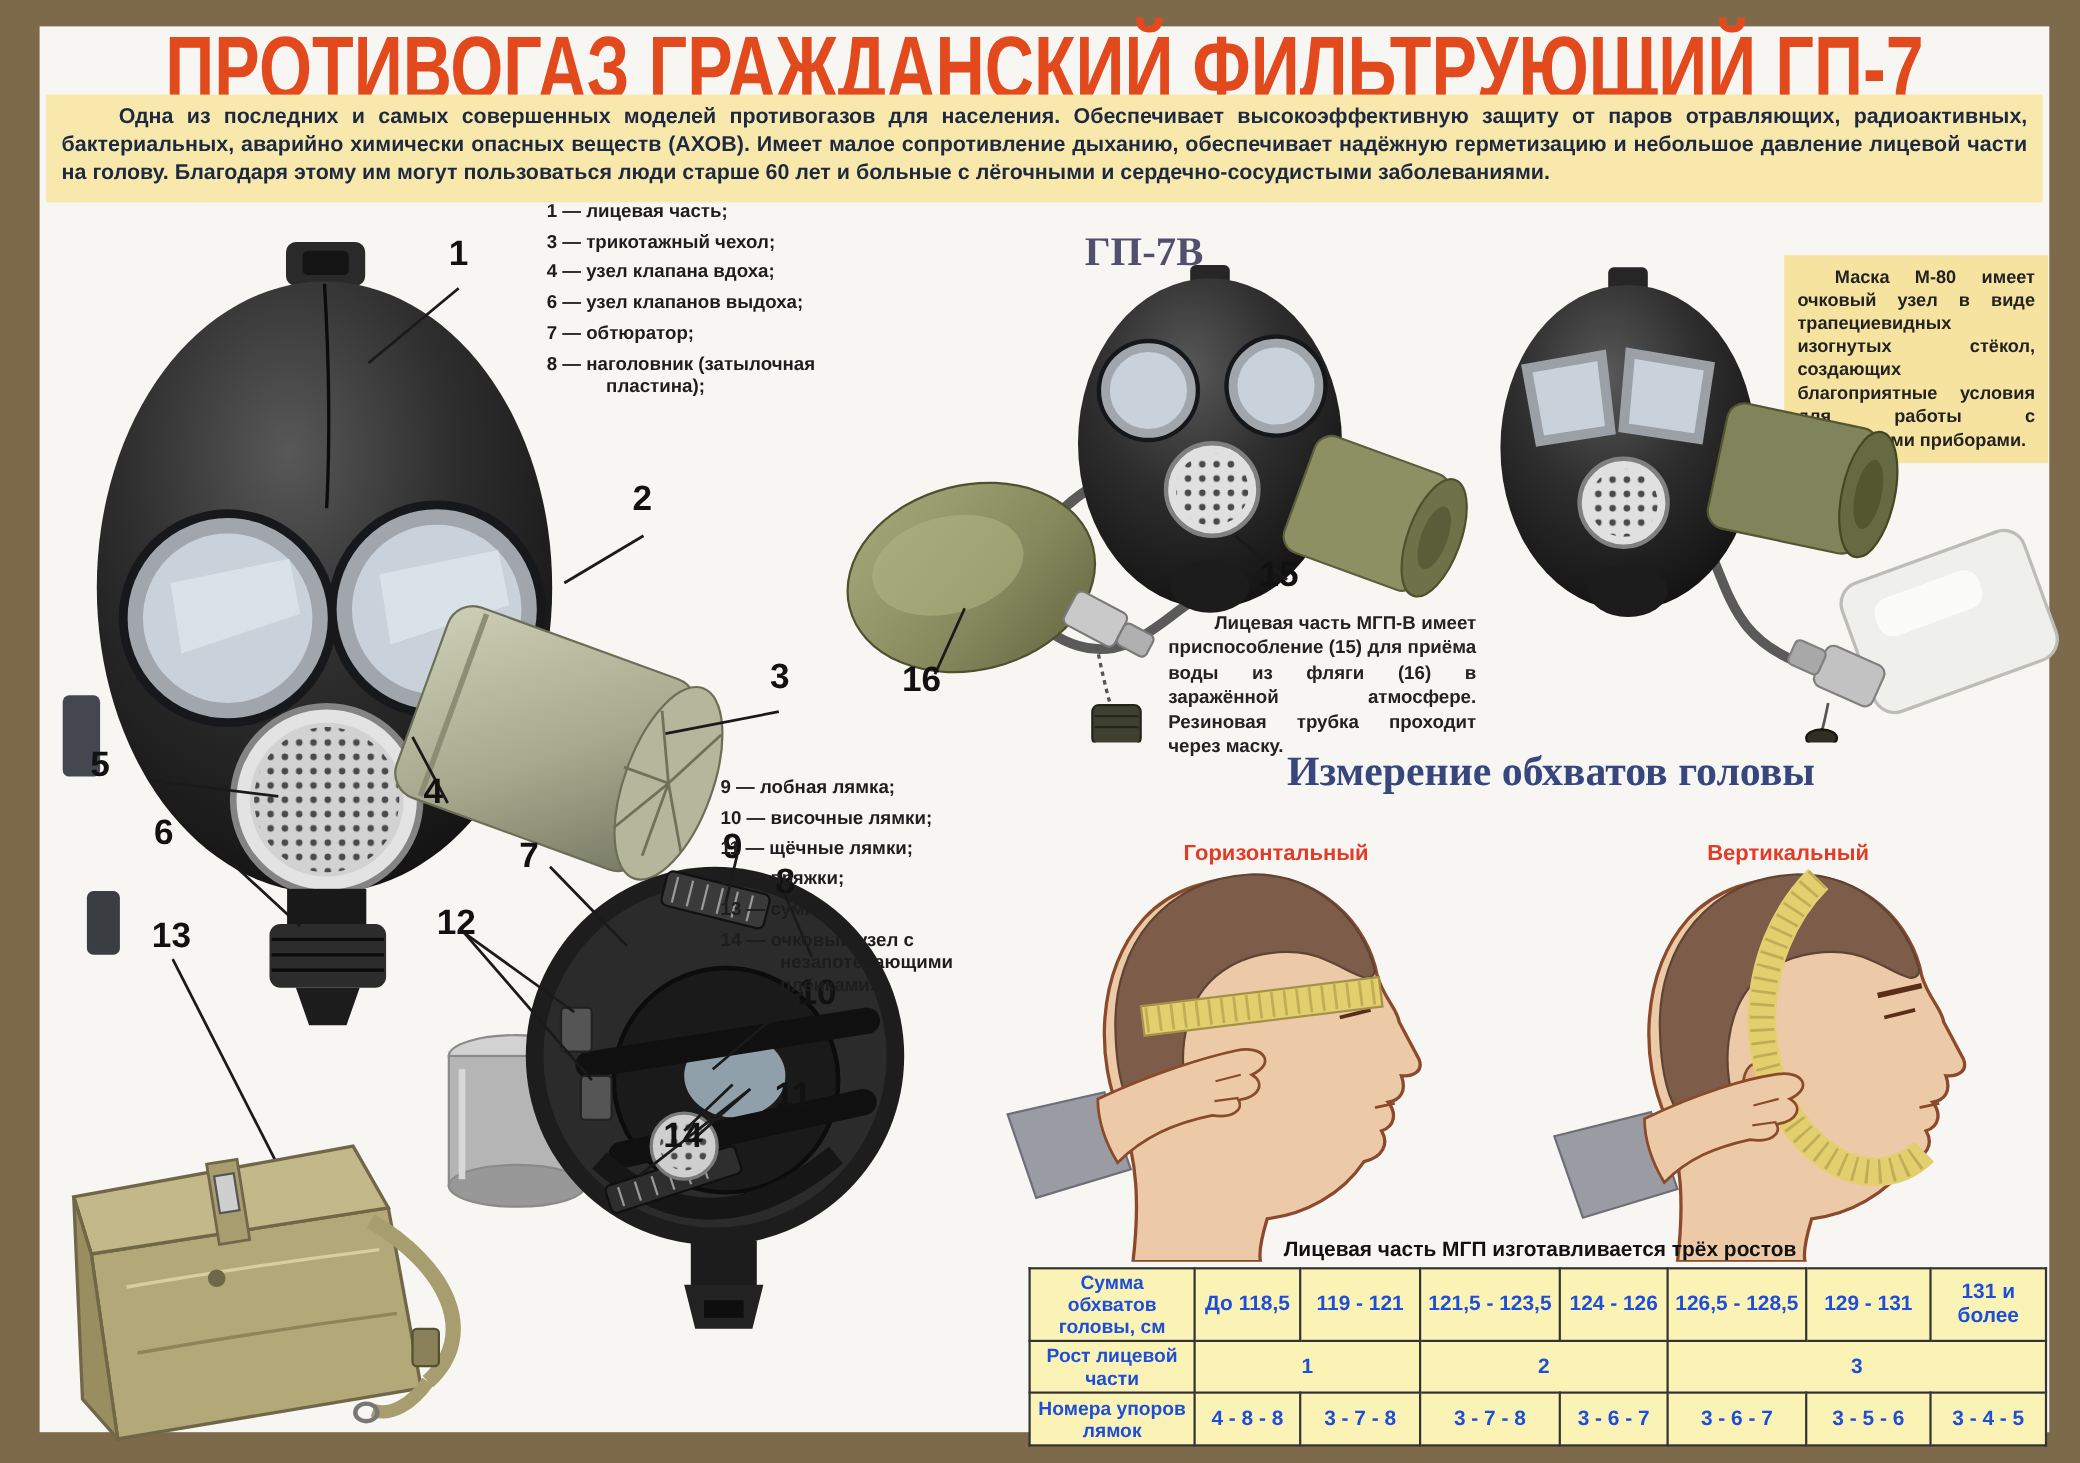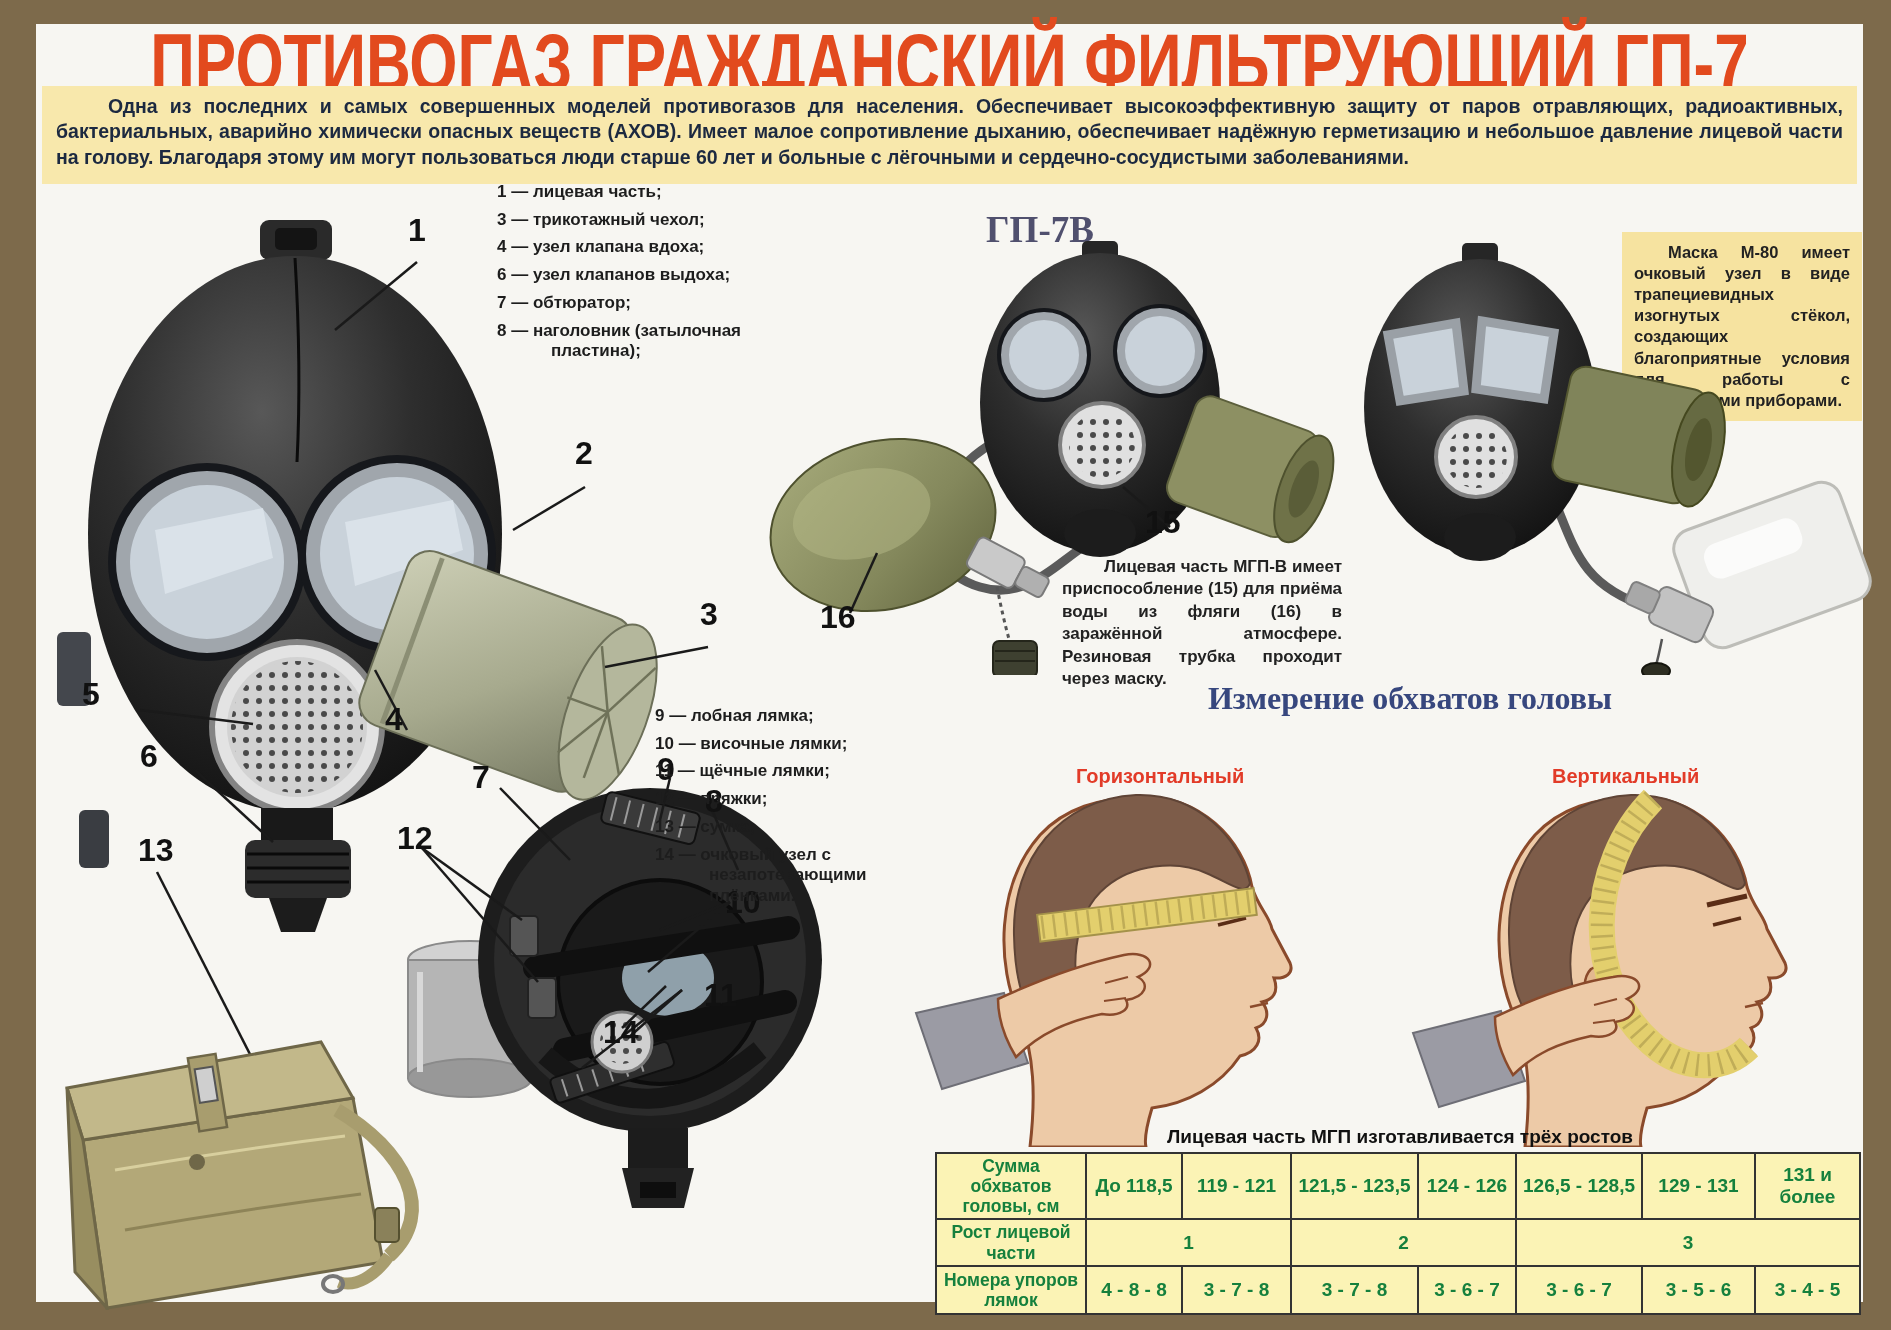--- a/index.html
+++ b/index.html
@@ -18,29 +18,29 @@
   #legend18{left:461px;top:158px;width:292px;}
   #legend914{left:619px;top:682px;width:265px;}
   .variant{font-family:"Liberation Serif",serif;font-weight:700;font-size:37px;color:#50506e;text-align:center;}
   #gp7v-label{left:864px;top:142px;width:280px;margin-top:42px;}
   #gp7vm-label{left:1404px;top:156px;width:300px;}
   #m80{left:1586px;top:208px;width:216px;background:#f6e3a0;padding:10px 12px;
        font-size:16.5px;font-weight:700;color:#222;text-align:justify;text-indent:34px;line-height:1.28;}
   #mgpv{left:1026px;top:532px;width:280px;font-size:17px;font-weight:700;color:#222;
         text-align:justify;text-indent:42px;line-height:1.32;}
   #meas-title{left:1064px;top:656px;width:620px;text-align:center;
-        font-family:"Liberation Serif",serif;font-weight:700;font-size:32px;color:#37477e;}
+        font-family:"Liberation Serif",serif;font-weight:700;font-size:38px;color:#37477e;}
   .redlab{font-size:20px;font-weight:700;color:#e23b28;margin-top:32px;}
   #horiz{left:1040px;top:709px;}
   #vert{left:1516px;top:709px;}
   #tbl-caption{left:964px;top:1102px;width:800px;text-align:center;font-size:19px;font-weight:700;color:#111;}
   table{border-collapse:collapse;}
   #size-table{left:899px;top:1128px;}
   #size-table td{border:2px solid #333;background:#fbf3b5;text-align:center;
-        font-size:19px;font-weight:700;color:#15803d;padding:2px 4px;}
+        font-size:19px;font-weight:700;color:#1d4ed8;padding:2px 4px;}
   #size-table td.hdr{font-size:17.5px;line-height:1.15;}
   .callout{font-size:32px;font-weight:700;color:#111;line-height:1;}
   svg{display:block;}
 </style>
 </head>
 <body>
 
 <div id="paper">
 
   <div class="abs" id="title">ПРОТИВОГАЗ ГРАЖДАНСКИЙ ФИЛЬТРУЮЩИЙ ГП-7</div>

